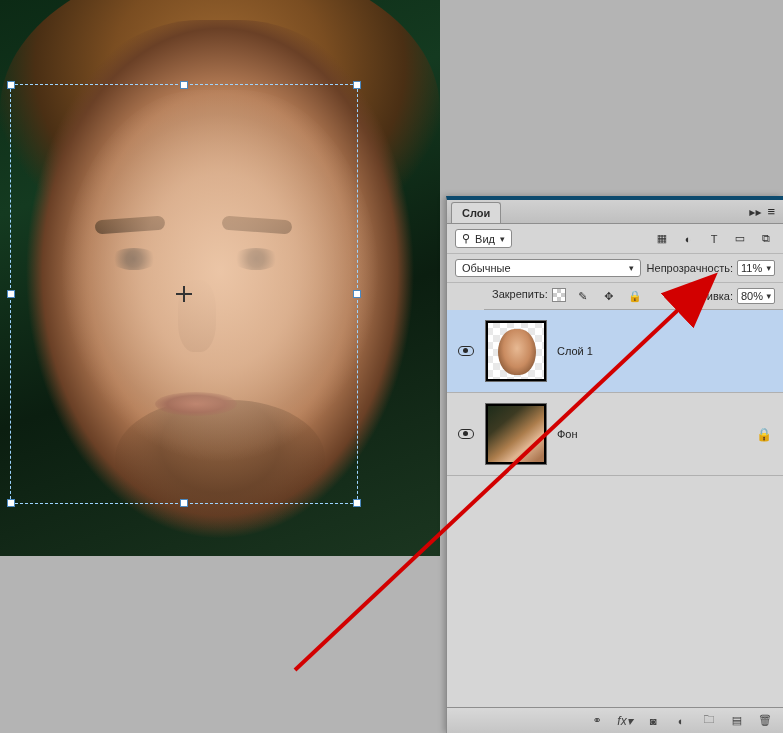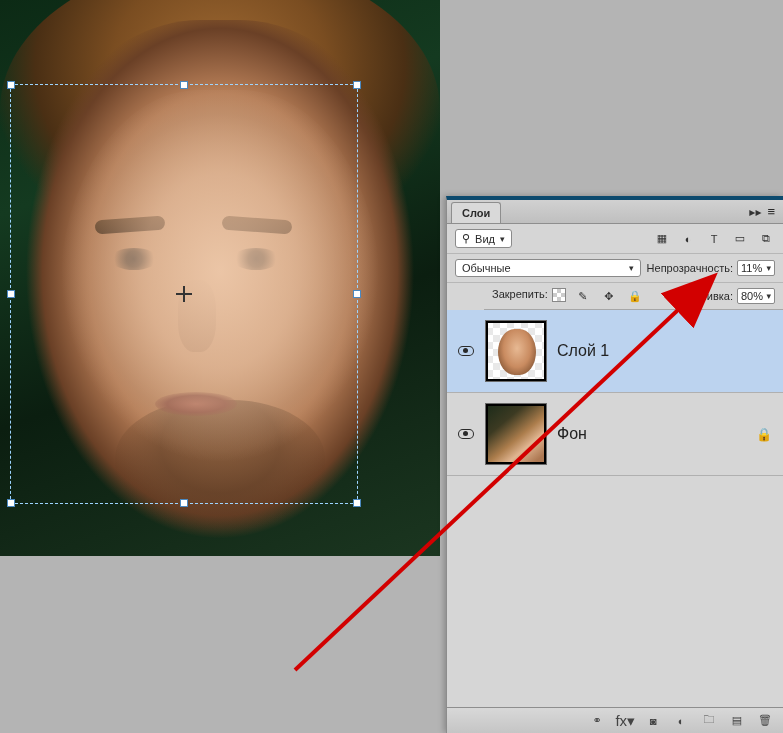--- a/index.html
+++ b/index.html
@@ -83,21 +83,21 @@
   .layer-item.selected{ background:#bcd3ef; }
   .eye-col{width:18px;display:flex;justify-content:center;}
   .eye-icon{ width:16px;height:10px;border:1.5px solid #2a2a2a;border-radius:60%/100%; position:relative;}
   .eye-icon::after{content:"";position:absolute;left:4px;top:1px;width:5px;height:5px;background:#2a2a2a;border-radius:50%;}
   .thumb{width:62px;height:62px;border:1px solid #6a6a6a; box-shadow:0 0 0 2px #000 inset; background:#fff;}
   .thumb.face{ background:
     conic-gradient(#e8e8e8 25%,#fff 0 50%,#e8e8e8 0 75%,#fff 0) 0 0/14px 14px;
     position:relative;}
   .thumb.face::after{content:"";position:absolute;left:12px;top:8px;width:38px;height:46px;border-radius:48%/55%; background:radial-gradient(ellipse at 50% 42%, #e7b993 0%, #c98b60 50%, #8a5a38 80%);}
   .thumb.woman{ background:linear-gradient(140deg,#1a2a19 0%,#3c3a22 30%,#ac7d4c 55%,#e0b591 70%,#ad7852 90%);}
-  .layer-name{flex:1;font-size:16px;color:#222;}
+  .layer-name{flex:1;font-size:11px;color:#222;}
   .lock-ind{font-size:13px;color:#333;}
 
   .panel-footer{height:26px;background:linear-gradient(#d8d8d8,#c5c5c5);border-top:1px solid #8e8e8e;display:flex;align-items:center;justify-content:flex-end;gap:12px;padding:0 10px;color:#444;}
   .ft-icon{width:16px;height:16px;display:inline-flex;align-items:center;justify-content:center;}
 
   
   .arrow-svg{position:absolute;left:0;top:0;pointer-events:none;}
 
   
   .below{position:absolute;left:0;top:556px;width:440px;height:177px;background:#b4b4b4;}
@@ -197,21 +197,21 @@
           <span class="eye-icon"></span>
         </div>
       <div class="thumb woman"></div>
       <span class="layer-name">Фон</span>
       <span class="lock-ind">🔒</span>
     </div>
   </div>
 
   <div class="panel-footer">
     <span class="ft-icon">⚭</span>
-    <span class="ft-icon" style="font-size:15px;">fx▾</span>
+    <span class="ft-icon" style="font-size:12px;font-style:italic">fx▾</span>
     <span class="ft-icon">◙</span>
     <span class="ft-icon">◐</span>
     <span class="ft-icon">🗀</span>
     <span class="ft-icon">▤</span>
     <span class="ft-icon">🗑</span>
   </div>
 </div>
 
 <svg class="arrow-svg" width="783" height="733">
   <defs>

